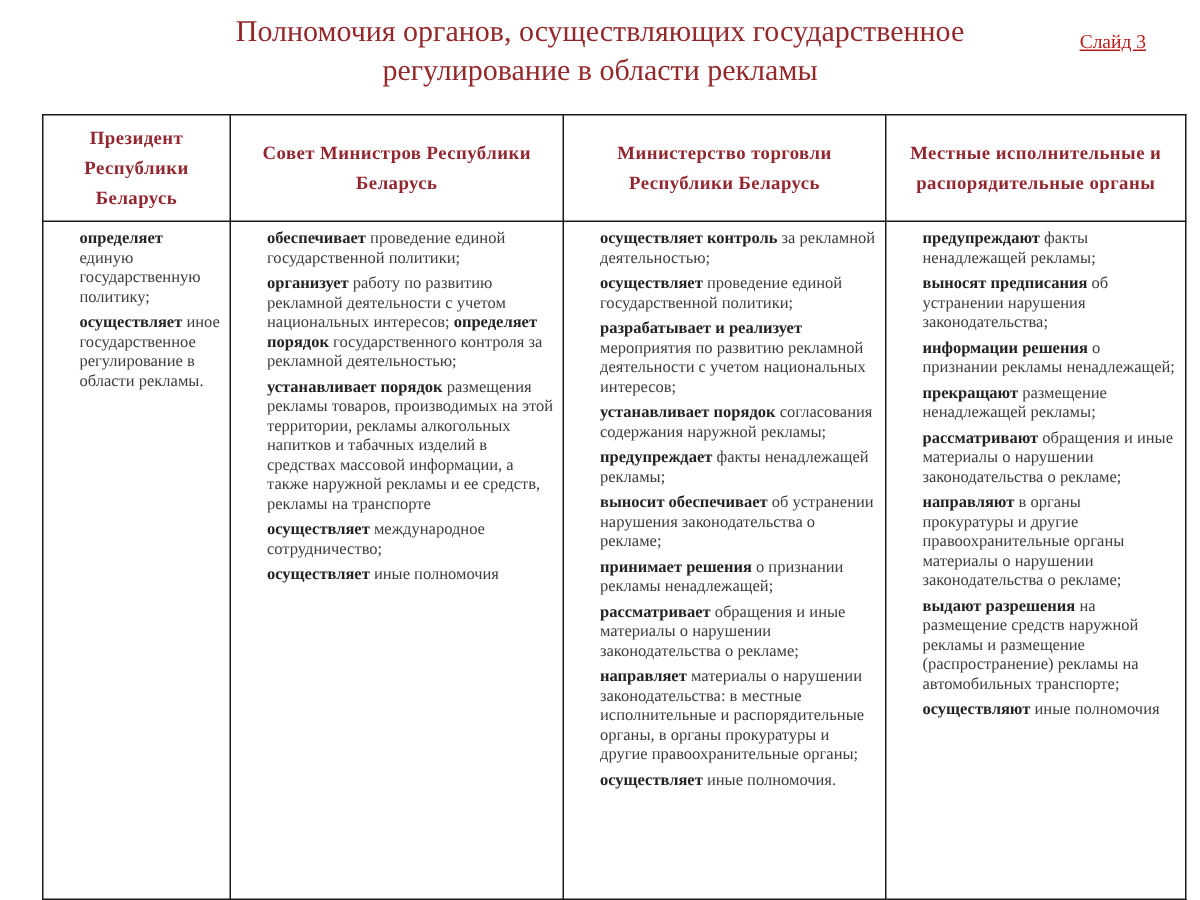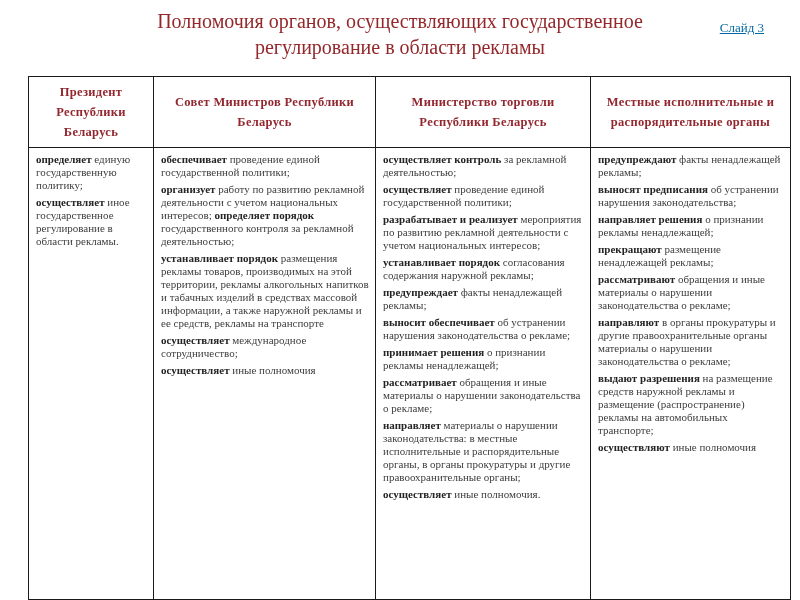--- a/index.html
+++ b/index.html
@@ -13,21 +13,21 @@
     width: 800px;
     height: 600px;
     background: #ffffff;
     overflow: hidden;
   }
   .slide-label {
     position: absolute;
     top: 20px;
     right: 36px;
     font-size: 13px;
-    color: #0369a1;
+    color: #b91c1c;
     text-decoration: underline;
   }
   .title {
     position: absolute;
     top: 8px;
     left: 100px;
     width: 600px;
     margin: 0;
     font-size: 20px;
     font-weight: normal;
@@ -62,21 +62,21 @@
     letter-spacing: 0.3px;
     color: #93272f;
     padding: 2px 4px;
   }
   table.powers-table td {
     vertical-align: top;
     text-align: left;
     font-size: 11px;
     line-height: 13px;
     color: #3d3d3d;
-    padding: 5px 6px 4px 7px;
+    padding: 5px 6px 4px 24px;
     overflow: hidden;
   }
   table.powers-table td p {
     margin: 0 0 4px 0;
   }
   table.powers-table td b {
     color: #242424;
   }
 </style>
 </head>
@@ -123,21 +123,21 @@
             <p><b>предупреждает</b><span> факты ненадлежащей рекламы;</span></p>
             <p><b>выносит обеспечивает</b><span> об устранении нарушения законодательства о рекламе;</span></p>
             <p><b>принимает решения</b><span> о признании рекламы ненадлежащей;</span></p>
             <p><b>рассматривает</b><span> обращения и иные материалы о нарушении законодательства о рекламе;</span></p>
             <p><b>направляет</b><span> материалы о нарушении законодательства: в местные исполнительные и распорядительные органы, в органы прокуратуры и другие правоохранительные органы;</span></p>
             <p><b>осуществляет</b><span> иные полномочия.</span></p>
           </td>
           <td>
             <p><b>предупреждают</b><span> факты ненадлежащей рекламы;</span></p>
             <p><b>выносят предписания</b><span> об устранении нарушения законодательства;</span></p>
-            <p><b>направляет решения</b><span> о признании рекламы ненадлежащей;</span></p>
+            <p><b>информации решения</b><span> о признании рекламы ненадлежащей;</span></p>
             <p><b>прекращают</b><span> размещение ненадлежащей рекламы;</span></p>
             <p><b>рассматривают</b><span> обращения и иные материалы о нарушении законодательства о рекламе;</span></p>
             <p><b>направляют</b><span> в органы прокуратуры и другие правоохранительные органы материалы о нарушении законодательства о рекламе;</span></p>
             <p><b>выдают разрешения</b><span> на размещение средств наружной рекламы и размещение (распространение) рекламы на автомобильных транспорте;</span></p>
             <p><b>осуществляют</b><span> иные полномочия</span></p>
           </td>
         </tr>
     </tbody>
   </table>
 </div>

